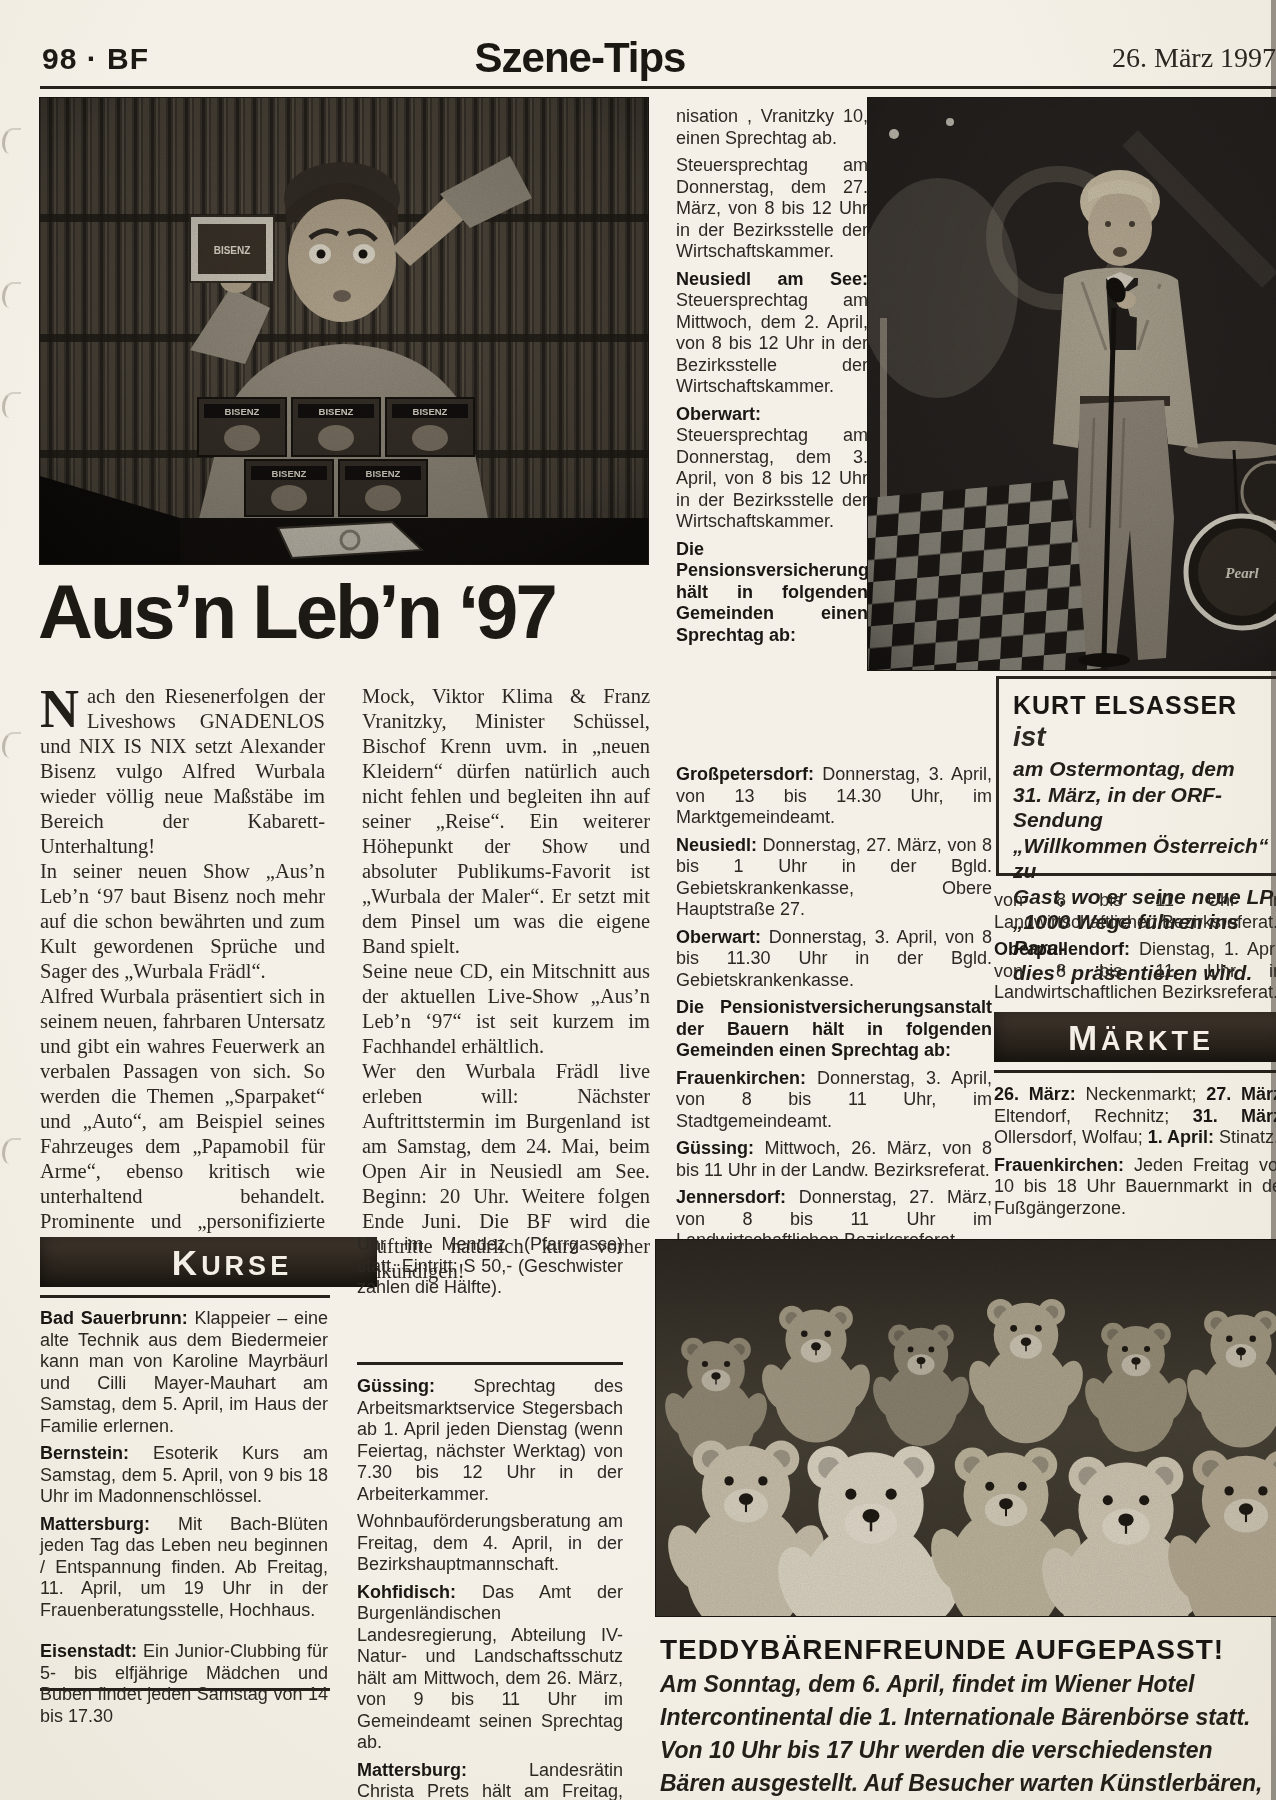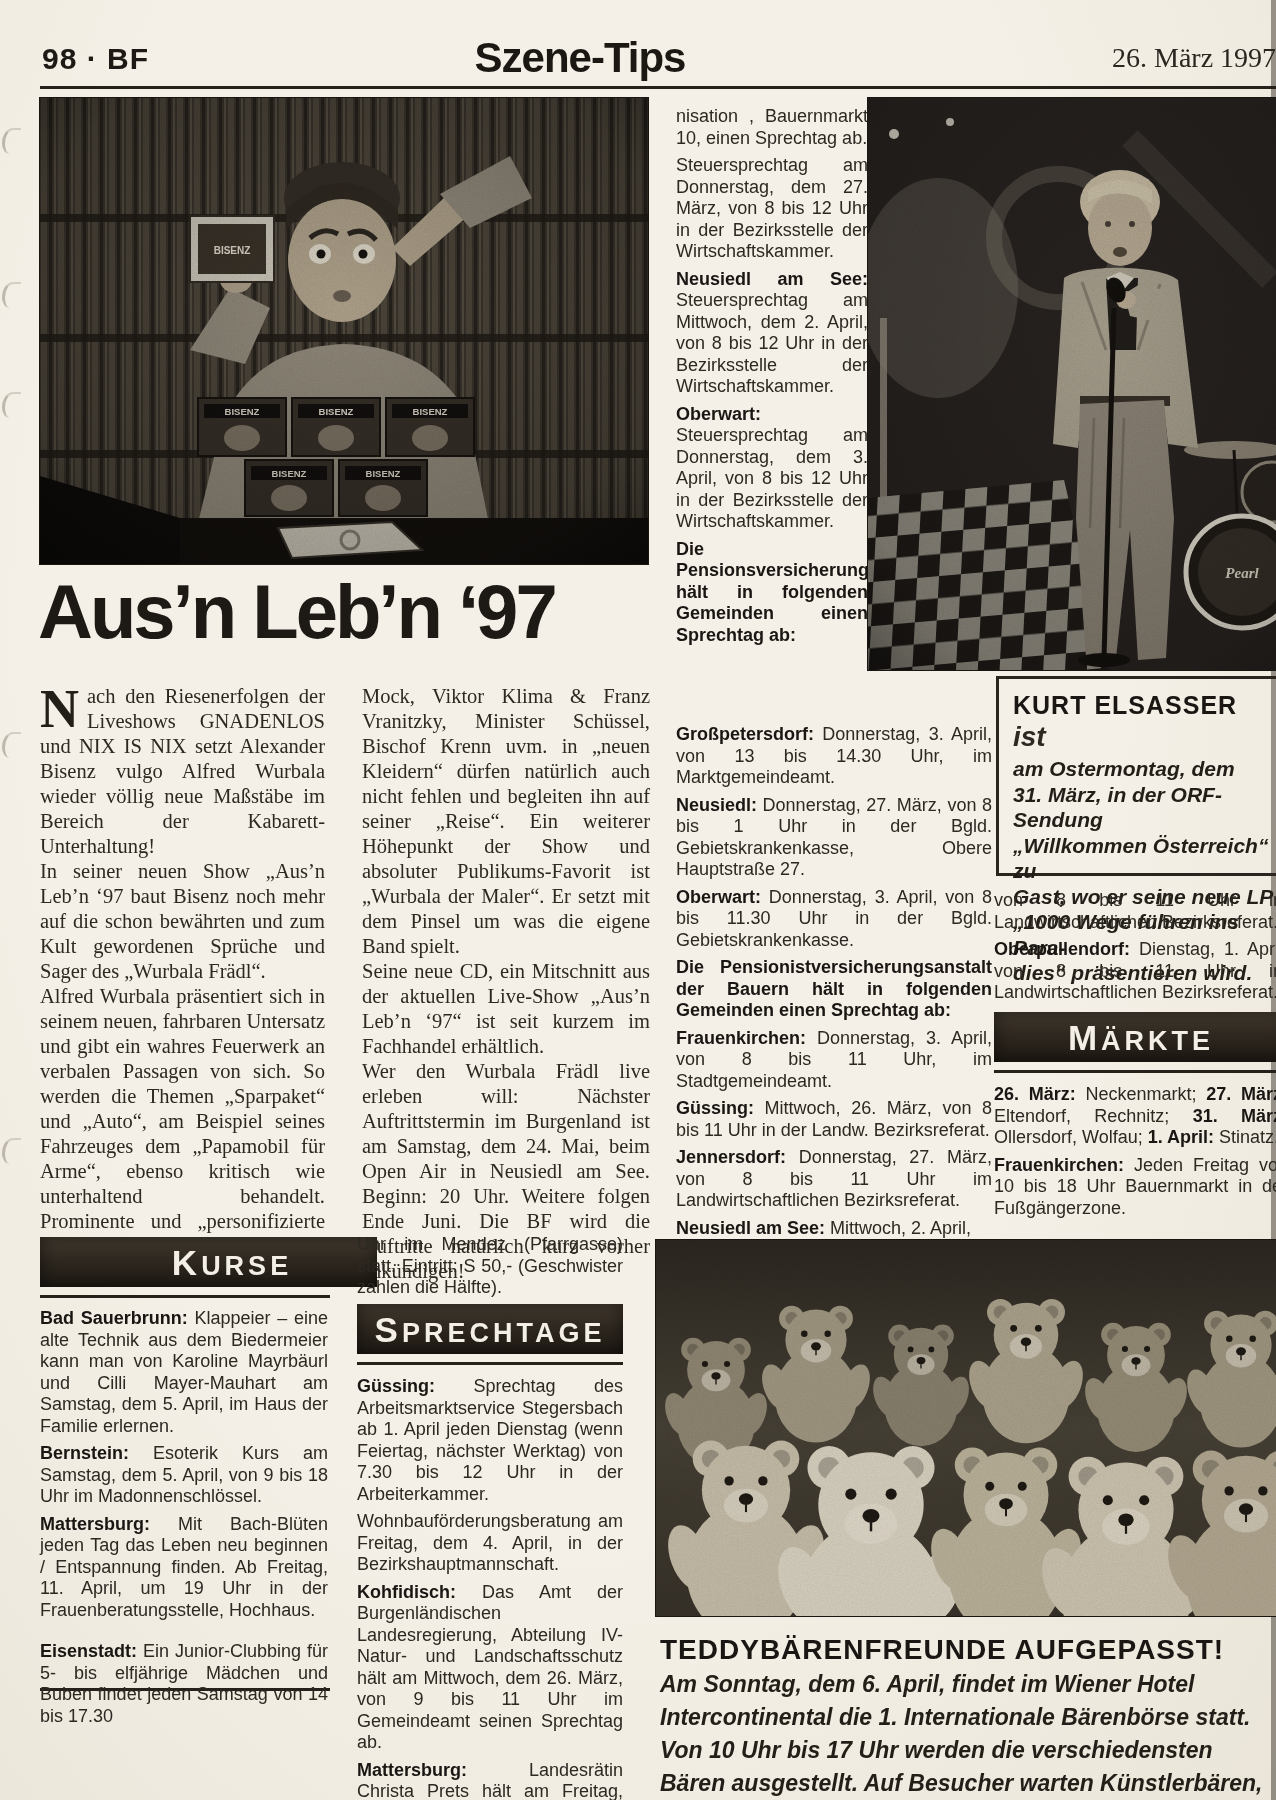--- a/index.html
+++ b/index.html
@@ -138,27 +138,27 @@
 
   <div class="abs headline" style="left:38px;top:574px;width:580px;">Aus’n Leb’n ‘97</div>
   <div class="abs article" style="left:40px;top:684px;width:285px;"><span class="dropcap">N</span><span>ach den Riesenerfolgen der Liveshows GNADENLOS und NIX IS NIX setzt Alexander Bisenz vulgo Alfred Wurbala wieder völlig neue Maßstäbe im Bereich der Kabarett-Unterhaltung!
 In seiner neuen Show „Aus’n Leb’n ‘97 baut Bisenz noch mehr auf die schon bewährten und zum Kult gewordenen Sprüche und Sager des „Wurbala Frädl“.
 Alfred Wurbala präsentiert sich in seinem neuen, fahrbaren Untersatz und gibt ein wahres Feuerwerk an verbalen Passagen von sich. So werden die Themen „Sparpaket“ und „Auto“, am Beispiel seines Fahrzeuges dem „Papamobil für Arme“, ebenso kritisch wie unterhaltend behandelt. Prominente und „personifizierte Götter“ u. a. Minister Einem, Alois</span></div>
   <div class="abs article" style="left:362px;top:684px;width:288px;"><span>Mock, Viktor Klima &amp; Franz Vranitzky, Minister Schüssel, Bischof Krenn uvm. in „neuen Kleidern“ dürfen natürlich auch nicht fehlen und begleiten ihn auf seiner „Reise“. Ein weiterer Höhepunkt der Show und absoluter Publikums-Favorit ist „Wurbala der Maler“. Er setzt mit dem Pinsel um was die eigene Band spielt.
 Seine neue CD, ein Mitschnitt aus der aktuellen Live-Show „Aus’n Leb’n ‘97“ ist seit kurzem im Fachhandel erhältlich.
 Wer den Wurbala Frädl live erleben will: Nächster Auftrittstermin im Burgenland ist am Samstag, dem 24. Mai, beim Open Air in Neusiedl am See. Beginn: 20 Uhr. Weitere folgen Ende Juni. Die BF wird die Auftritte natürlich kurz vorher ankündigen!</span></div>
 
   <div class="abs listing" style="left:676px;top:106px;width:192px;">
-      <p class="entry"><span>nisation , Bauernmarkt 10, einen Sprechtag ab.</span></p>
+      <p class="entry"><span>nisation , Vranitzky 10, einen Sprechtag ab.</span></p>
       <p class="entry"><span>Steuersprechtag am Donnerstag, dem 27. März, von 8 bis 12 Uhr in der Bezirksstelle der Wirtschaftskammer.</span></p>
       <p class="entry"><span class="lead">Neusiedl am See:</span><span> Steuersprechtag am Mittwoch, dem 2. April, von 8 bis 12 Uhr in der Bezirksstelle der Wirtschaftskammer.</span></p>
       <p class="entry"><span class="lead">Oberwart:</span><span> Steuersprechtag am Donnerstag, dem 3. April, von 8 bis 12 Uhr in der Bezirksstelle der Wirtschaftskammer.</span></p>
       <p class="entry"><span class="lead">Die Pensionsversicherungsanstalt hält in folgenden Gemeinden einen Sprechtag ab:</span></p>
     </div>
-  <div class="abs listing" style="left:676px;top:724px;width:316px;">
+  <div class="abs listing" style="left:676px;top:764px;width:316px;">
       <p class="entry"><span class="lead">Großpetersdorf:</span><span> Donnerstag, 3. April, von 13 bis 14.30 Uhr, im Marktgemeindeamt.</span></p>
       <p class="entry"><span class="lead">Neusiedl:</span><span> Donnerstag, 27. März, von 8 bis 1 Uhr in der Bgld. Gebietskrankenkasse, Obere Hauptstraße 27.</span></p>
       <p class="entry"><span class="lead">Oberwart:</span><span> Donnerstag, 3. April, von 8 bis 11.30 Uhr in der Bgld. Gebietskrankenkasse.</span></p>
       <p class="entry"><span class="lead">Die Pensionistversicherungsanstalt der Bauern hält in folgenden Gemeinden einen Sprechtag ab:</span></p>
       <p class="entry"><span class="lead">Frauenkirchen:</span><span> Donnerstag, 3. April, von 8 bis 11 Uhr, im Stadtgemeindeamt.</span></p>
       <p class="entry"><span class="lead">Güssing:</span><span> Mittwoch, 26. März, von 8 bis 11 Uhr in der Landw. Bezirksreferat.</span></p>
       <p class="entry"><span class="lead">Jennersdorf:</span><span> Donnerstag, 27. März, von 8 bis 11 Uhr im Landwirtschaftlichen Bezirksreferat.</span></p>
       <p class="entry"><span class="lead">Neusiedl am See:</span><span> Mittwoch, 2. April,</span></p>
     </div>
 
@@ -310,23 +310,20 @@
     </div>
 
   <div class="rule" style="left:40px;top:1688px;width:290px;"></div>
   <div class="abs listing" style="left:40px;top:1634px;width:288px;margin-top:7px;">
       <p class="entry"><span class="lead">Eisenstadt:</span><span> Ein Junior-Clubbing für 5- bis elfjährige Mädchen und Buben findet jeden Samstag von 14 bis 17.30</span></p>
     </div>
 
   <div class="abs listing" style="left:357px;top:1234px;width:266px;">
       <p class="entry">Uhr im Mendez (Pfarrgasse) statt. Eintritt: S 50,- (Geschwister zahlen die Hälfte).</p>
     </div>
-  <div class="abs bar" style="left:357px;top:1304px;width:266px;height:50px;">
-    <div class="bar-label">SPRECHTAGE</div>
-  </div>
   <div class="rule" style="left:357px;top:1362px;width:266px;"></div>
   <div class="abs listing" style="left:357px;top:1376px;width:266px;">
       <p class="entry"><span class="lead">Güssing:</span><span> Sprechtag des Arbeitsmarktservice Stegersbach ab 1. April jeden Dienstag (wenn Feiertag, nächster Werktag) von 7.30 bis 12 Uhr in der Arbeiterkammer.</span></p>
       <p class="entry"><span>Wohnbauförderungsberatung am Freitag, dem 4. April, in der Bezirkshauptmannschaft.</span></p>
       <p class="entry"><span class="lead">Kohfidisch:</span><span> Das Amt der Burgenländischen Landesregierung, Abteilung IV- Natur- und Landschaftsschutz hält am Mittwoch, dem 26. März, von 9 bis 11 Uhr im Gemeindeamt seinen Sprechtag ab.</span></p>
       <p class="entry"><span class="lead">Mattersburg:</span><span> Landesrätin Christa Prets hält am Freitag, dem 4. April, von 11 bis 12 Uhr in der SPÖ-Bezirksorga-</span></p>
     </div>
 
 </div>
 

